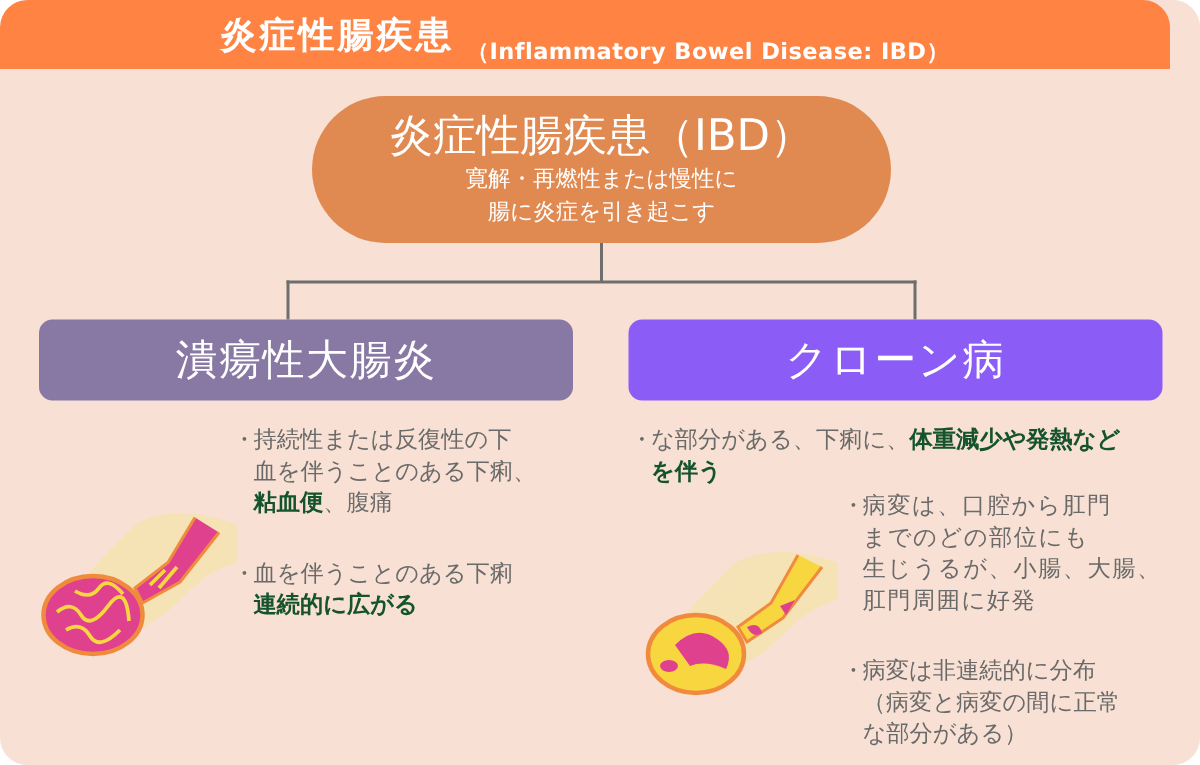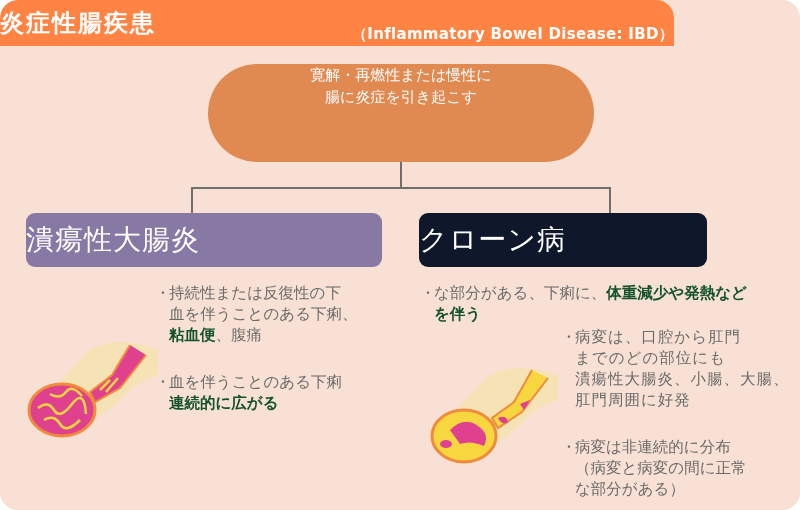--- a/index.html
+++ b/index.html
@@ -2,58 +2,59 @@
 <html><head>
 <meta charset="utf-8">
 <style>
   html, body { margin: 0; padding: 0; background: #ffffff; }
   body { width: 800px; height: 510px; overflow: hidden; font-family: "DejaVu Sans", sans-serif; }
   .card {
     position: absolute; left: 0; top: 0; width: 800px; height: 510px;
     background: #f8e1d4; border-radius: 18px; overflow: hidden;
   }
   .header {
-    position: absolute; left: 0; top: 0; width: 674px; height: 46px;
+    position: absolute; left: 0; top: 0; width: 780px; height: 46px;
     background: #ff8443; color: #ffffff;
-    display: flex; align-items: center; justify-content: space-between;
+    display: flex; align-items: center; justify-content: center;
     border-radius: 18px 18px 0 0;
   }
   .header .jp { font-size: 24px; font-weight: bold; letter-spacing: 2px; }
   .header .en { font-size: 15px; font-weight: bold; margin-left: 8px; letter-spacing: 0.3px; margin-top: 22px; }
   .root {
     position: absolute; left: 208px; top: 64px; width: 386px; height: 98px;
     background: #e08a52; border-radius: 49px; color: #ffffff; text-align: center;
   }
   .root .title { font-size: 29px; margin-top: 8px; line-height: 36px; }
   .root .desc { font-size: 15px; line-height: 22px; }
   .line { position: absolute; background: #6e6e6e; }
   .cat {
     position: absolute; top: 213px; height: 54px; border-radius: 9px; color: #fff;
-    display: flex; align-items: center; 
+    display: flex; align-items: center; justify-content: center;
     font-size: 28px; letter-spacing: 1px;
   }
   .cat.uc { left: 26px; width: 356px; background: #8778a4; }
-  .cat.cd { left: 419px; width: 288px; background: #0f172a; }
+  .cat.cd { left: 419px; width: 356px; background: #8b5cf6; }
   .txt { position: absolute; color: #6a6a6a; font-size: 15.5px; line-height: 21px; }
   .txt b { color: #14532d; }
   .bullet { display: inline-block; width: 14px; }
   .indent { padding-left: 14px; }
   svg.illu { position: absolute; }
 </style>
 </head>
 <body>
 
 <div class="card">
 
   <div class="header">
     <span class="jp">炎症性腸疾患</span>
     <span class="en">（Inflammatory Bowel Disease: IBD）</span>
   </div>
 
   <div class="root">
+    <div class="title">炎症性腸疾患（IBD）</div>
     <div class="desc">寛解・再燃性または慢性に</div>
     <div class="desc">腸に炎症を引き起こす</div>
   </div>
 
   <div class="line" style="left:400px; top:162px; width:2px; height:26px;"></div>
   <div class="line" style="left:191px; top:187px; width:420px; height:2px;"></div>
   <div class="line" style="left:191px; top:187px; width:2px; height:26px;"></div>
   <div class="line" style="left:609px; top:187px; width:2px; height:26px;"></div>
 
   <div class="cat uc">
@@ -80,21 +81,21 @@
     <path d="M18 78 Q28 70 34 80 T52 74 T66 84 M24 90 Q34 84 40 94 T60 90 M30 64 Q40 70 46 62 T62 66 M80 60 L90 50 M86 62 L98 48" stroke="#f8d640" stroke-width="2.5" fill="none"></path>
   </svg>
 
   <div class="txt" style="left:420px; top:283px;">
     <div><span class="bullet">・</span><span>な部分がある、下痢に、</span><b>体重減少や発熱など</b></div>
     <div class="indent"><b>を伴う</b></div>
   </div>
   <div class="txt" style="left:561px; top:327px; letter-spacing:1px;">
     <div><span class="bullet">・</span><span>病変は、口腔から肛門</span></div>
     <div class="indent">までのどの部位にも</div>
-    <div class="indent">潰瘍性大腸炎、小腸、大腸、</div>
+    <div class="indent">生じうるが、小腸、大腸、</div>
     <div class="indent">肛門周囲に好発</div>
   </div>
   <div class="txt" style="left:561px; top:437px;">
     <div><span class="bullet">・</span><span>病変は非連続的に分布</span></div>
     <div class="indent">（病変と病変の間に正常</div>
     <div class="indent">な部分がある）</div>
   </div>
 
   <svg class="illu" style="left:420px; top:360px;" width="140" height="110" viewBox="0 0 140 110">
     <path d="M70 15 C95 2 125 10 138 15 L138 40 C120 45 110 55 100 65 C85 80 65 90 45 95 C25 95 15 80 25 65 C35 50 55 30 70 15Z" fill="#f5e3b5"></path>

